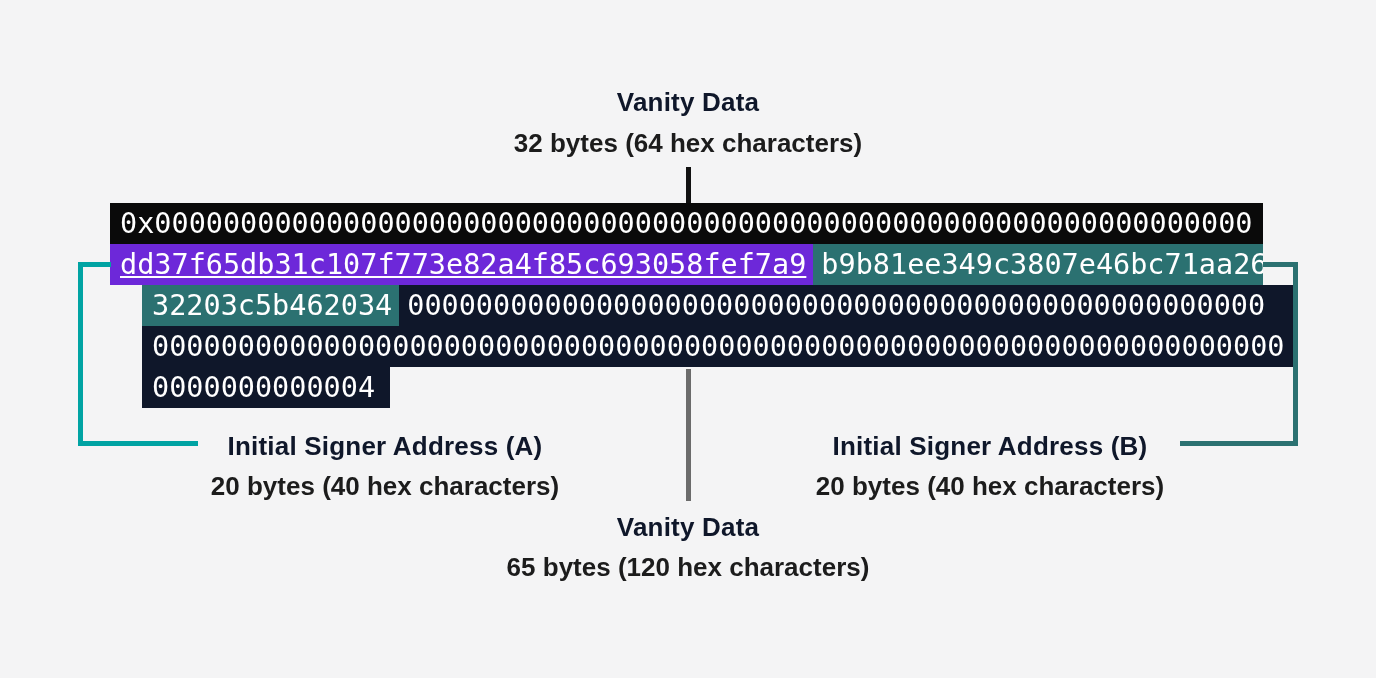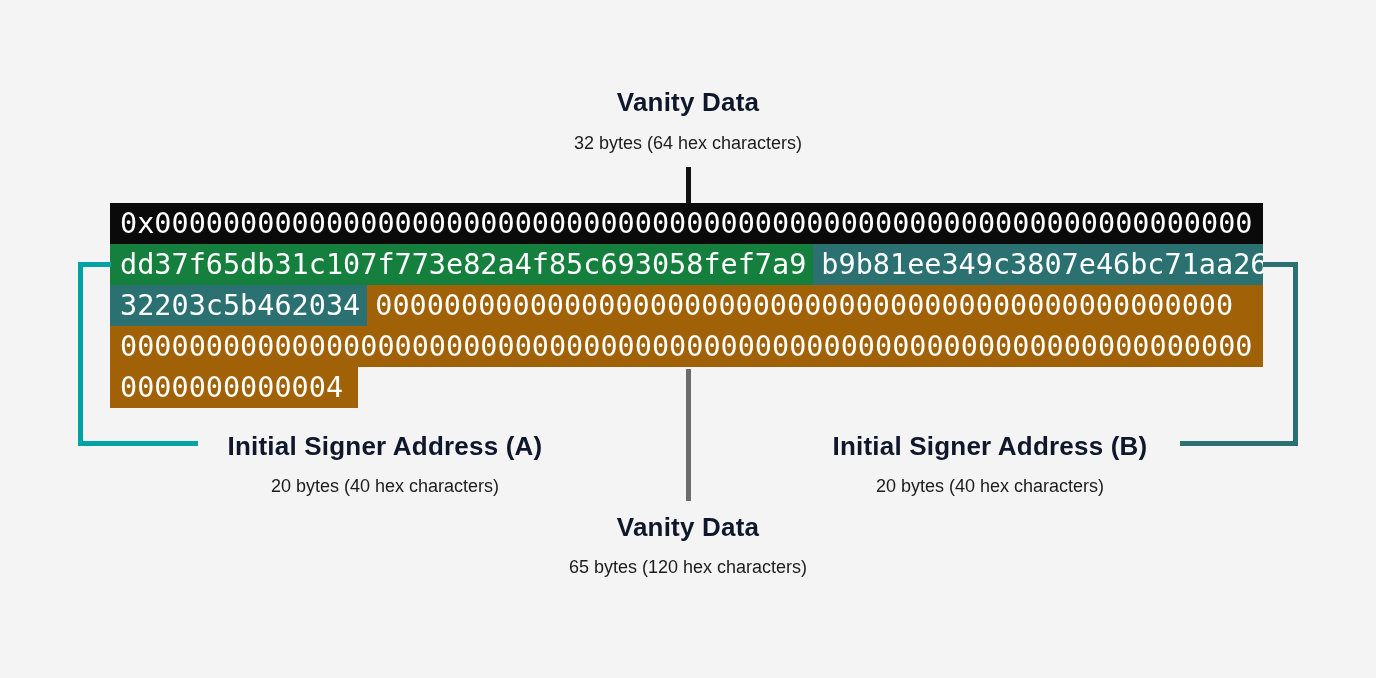--- a/index.html
+++ b/index.html
@@ -6,21 +6,21 @@
   .canvas{
     position:relative;
     width:1376px;height:678px;
     background:#f4f4f5;
     font-family:"Liberation Sans", sans-serif;
     overflow:hidden;
   }
   
   .lbl{position:absolute;text-align:center;color:#0f172a;}
   .lbl-title{font-weight:700;font-size:26px;line-height:30px;letter-spacing:.2px;}
-  .lbl-sub{font-weight:400;font-size:18px;line-height:30px;color:#1c1c1c;}
+  .lbl-sub{font-weight:700;font-size:26px;line-height:30px;color:#1c1c1c;}
   .top-title   {left:338px;top:87px;width:700px;}
   .top-sub     {left:338px;top:128px;width:700px;}
   .a-title     {left:185px;top:431px;width:400px;}
   .a-sub       {left:185px;top:471px;width:400px;}
   .b-title     {left:790px;top:431px;width:400px;}
   .b-sub       {left:790px;top:471px;width:400px;}
   .bottom-title{left:338px;top:512px;width:700px;}
   .bottom-sub  {left:338px;top:552px;width:700px;}
 
   
@@ -30,24 +30,24 @@
     width:1153px;height:41px;
     overflow:hidden;
   }
   .hex{
     font-family:"DejaVu Sans Mono", monospace;
     font-size:28.5px;line-height:41px;
     color:#ffffff;white-space:pre;
   }
   .row-prefix {background:#0a0a0a;}
   .row-b-fill {background:#2b7171;}
-  .row-gray   {background:#a16207;}
+  .row-gray   {background:#0f172a;margin-left:32px;}
   .row-short  {width:max-content;}
   .seg{display:block;height:41px;}
-  .seg-a  {background:#15803d;padding:0 7px 0 10px;}
+  .seg-a  {background:#6d28d9;padding:0 7px 0 10px;text-decoration:underline;}
   .seg-b1 {padding-left:8px;}
   .seg-b2 {background:#2b7171;padding:0 7px 0 10px;}
   .seg-z3 {padding-left:8px;}
   .pad10  {padding-left:10px;}
   .seg-z5 {padding:0 15px 0 10px;}
 
   
   .line{position:absolute;}
   .line-black{background:#111111;}
   .line-gray {background:#6b6b6b;}

